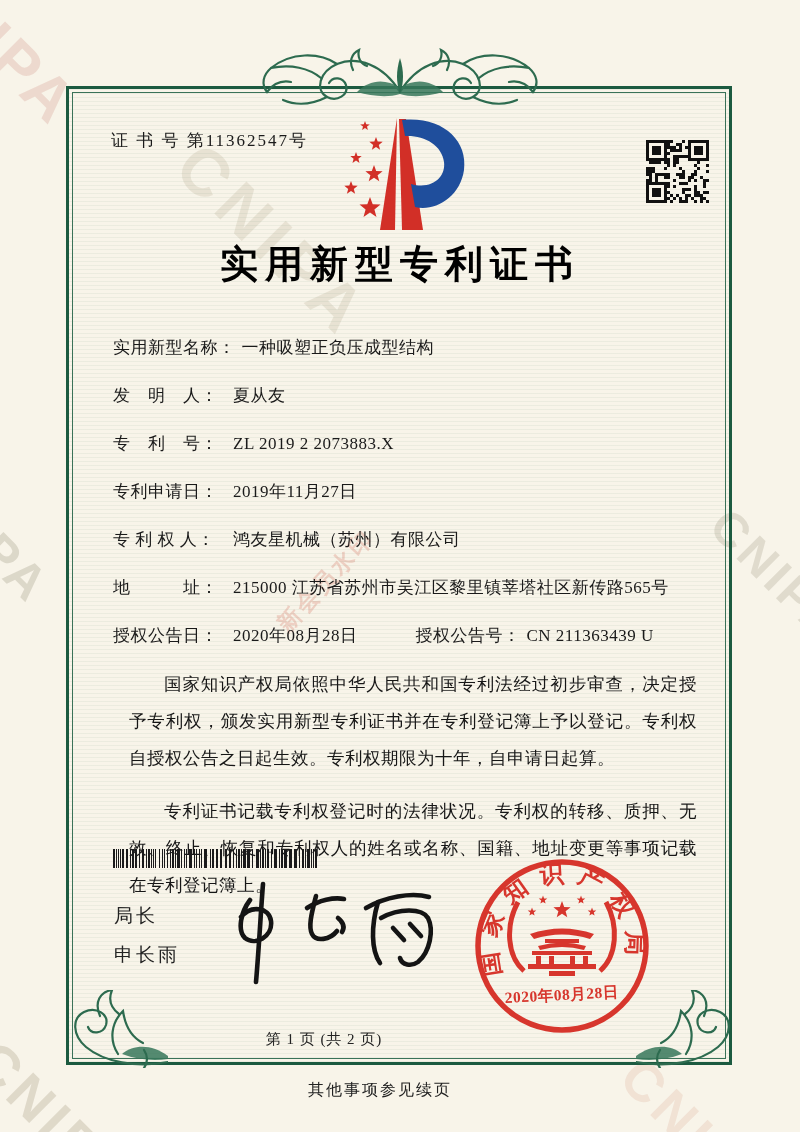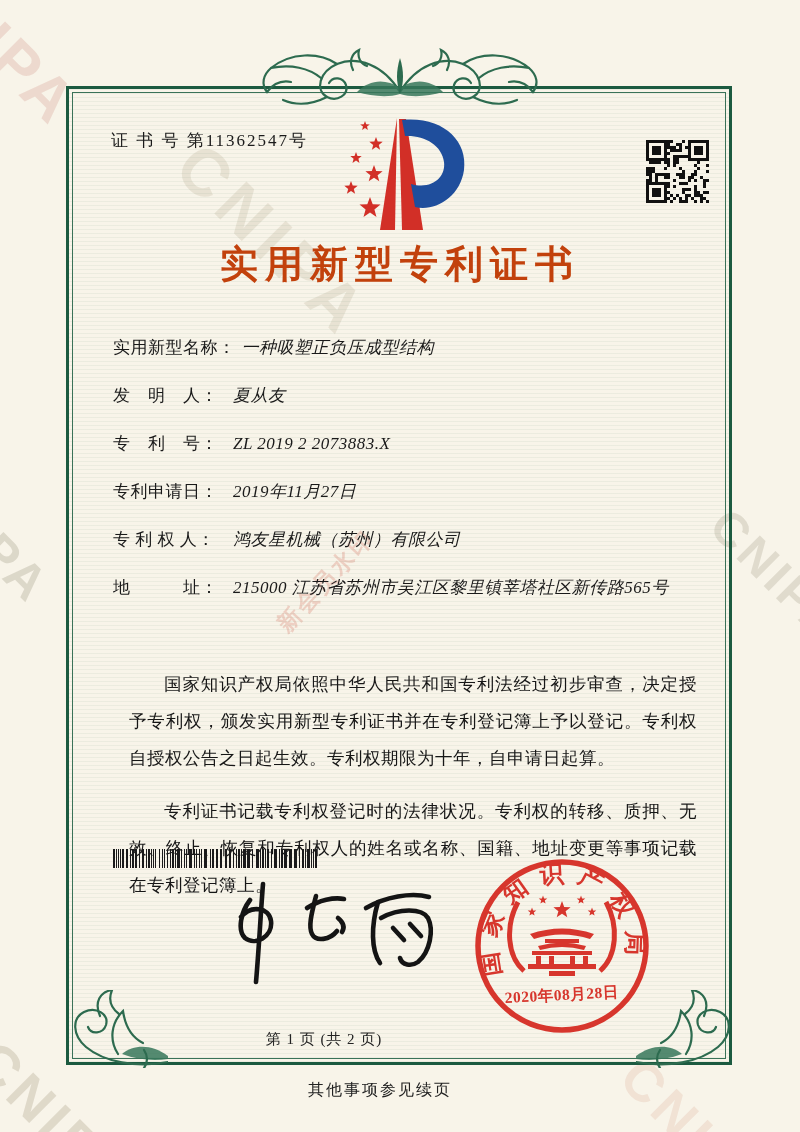--- a/index.html
+++ b/index.html
@@ -27,26 +27,26 @@
   .frame-inner{position:absolute;inset:3px;border:1px solid #3a7258;}
   .ornament{position:absolute;pointer-events:none;}
   .orn-top{left:253px;top:48px;}
   .orn-bl{left:64px;top:990px;}
   .orn-br{left:636px;top:990px;transform:scaleX(-1);}
   
   .certno{position:absolute;left:111px;top:129px;font-size:17px;letter-spacing:2px;}
   .qr{position:absolute;left:646px;top:140px;width:63px;height:63px;}
   .logo{position:absolute;left:336px;top:112px;width:142px;height:124px;}
   .title{position:absolute;left:0;top:239px;width:800px;text-align:center;
-         font-size:38px;font-weight:bold;letter-spacing:7px;color:#c2410c;}
+         font-size:38px;font-weight:bold;letter-spacing:7px;color:#000000;}
   
   .fields{position:absolute;left:113px;top:336px;width:604px;font-size:17px;}
   .field-row{height:24px;margin-bottom:24px;white-space:nowrap;}
   .flabel{display:inline-block;min-width:114px;letter-spacing:.5px;}
-  .fvalue{margin-left:6px;letter-spacing:.5px;font-style:italic;}
+  .fvalue{margin-left:6px;letter-spacing:.5px;}
   .pair2{margin-left:58px;min-width:0;}
   
   .body{position:absolute;left:113px;top:650px;width:600px;font-size:17.5px;
         line-height:37px;text-align:justify;color:#161616;}
   .body p{margin:16px;text-indent:2em;letter-spacing:.5px;}
   
   .barcode{position:absolute;left:113px;top:849px;width:208px;height:19px;}
   .signer{position:absolute;left:114px;top:903px;font-family:"Liberation Sans","DejaVu Sans",sans-serif;
           font-size:19px;letter-spacing:3px;color:#222;}
   .signer div{margin-bottom:13px;}
@@ -269,20 +269,23 @@
     </div>
     <div class="field-row">
       <span class="flabel">专利申请日：</span><span class="fvalue">2019年11月27日</span>
     </div>
     <div class="field-row">
       <span class="flabel">专 利 权 人：</span><span class="fvalue">鸿友星机械（苏州）有限公司</span>
     </div>
     <div class="field-row">
       <span class="flabel">地　　　址：</span><span class="fvalue">215000 江苏省苏州市吴江区黎里镇莘塔社区新传路565号</span>
     </div>
+    <div class="field-row">
+      <span class="flabel">授权公告日：</span><span class="fvalue">2020年08月28日</span><span class="flabel pair2">授权公告号：</span><span class="fvalue">CN 211363439 U</span>
+    </div>
   </div>
 
   <div class="body">
     <p>国家知识产权局依照中华人民共和国专利法经过初步审查，决定授予专利权，颁发实用新型专利证书并在专利登记簿上予以登记。专利权自授权公告之日起生效。专利权期限为十年，自申请日起算。</p>
     <p>专利证书记载专利权登记时的法律状况。专利权的转移、质押、无效、终止、恢复和专利权人的姓名或名称、国籍、地址变更等事项记载在专利登记簿上。</p>
   </div>
 
   <svg class="barcode" id="barcode" viewBox="0 0 208 19" preserveAspectRatio="none">
       <rect x="0" y="0" width="2" height="19" fill="#1a1a1a"></rect>
       <rect x="3" y="0" width="1" height="19" fill="#1a1a1a"></rect>
@@ -344,20 +347,24 @@
       <rect x="181" y="0" width="3" height="19" fill="#1a1a1a"></rect>
       <rect x="186" y="0" width="1" height="19" fill="#1a1a1a"></rect>
       <rect x="189" y="0" width="2" height="19" fill="#1a1a1a"></rect>
       <rect x="192" y="0" width="1" height="19" fill="#1a1a1a"></rect>
       <rect x="194" y="0" width="3" height="19" fill="#1a1a1a"></rect>
       <rect x="198" y="0" width="1" height="19" fill="#1a1a1a"></rect>
       <rect x="200" y="0" width="1" height="19" fill="#1a1a1a"></rect>
       <rect x="202" y="0" width="2" height="19" fill="#1a1a1a"></rect>
     </svg>
 
+  <div class="signer">
+    <div>局长</div>
+    <div>申长雨</div>
+  </div>
 
   <svg class="signature" width="236" height="118" viewBox="0 0 236 118">
     <g stroke="#141414" stroke-width="4.6" fill="none" stroke-linecap="round" stroke-linejoin="round">
       <path d="M40,24 C31,36 27,54 35,62 C45,70 63,61 61,45 C59,31 41,29 31,41"></path>
       <path d="M53,8 C51,32 49,72 46,106"></path>
       <path d="M106,20 C102,36 98,50 102,58 C106,66 120,64 127,55"></path>
       <path d="M97,32 C109,24 124,21 134,23"></path>
       <path d="M128,42 C133,46 135,51 132,56"></path>
       <path d="M156,32 C175,21 201,16 219,21"></path>
       <path d="M168,26 C161,50 161,74 170,87"></path>

